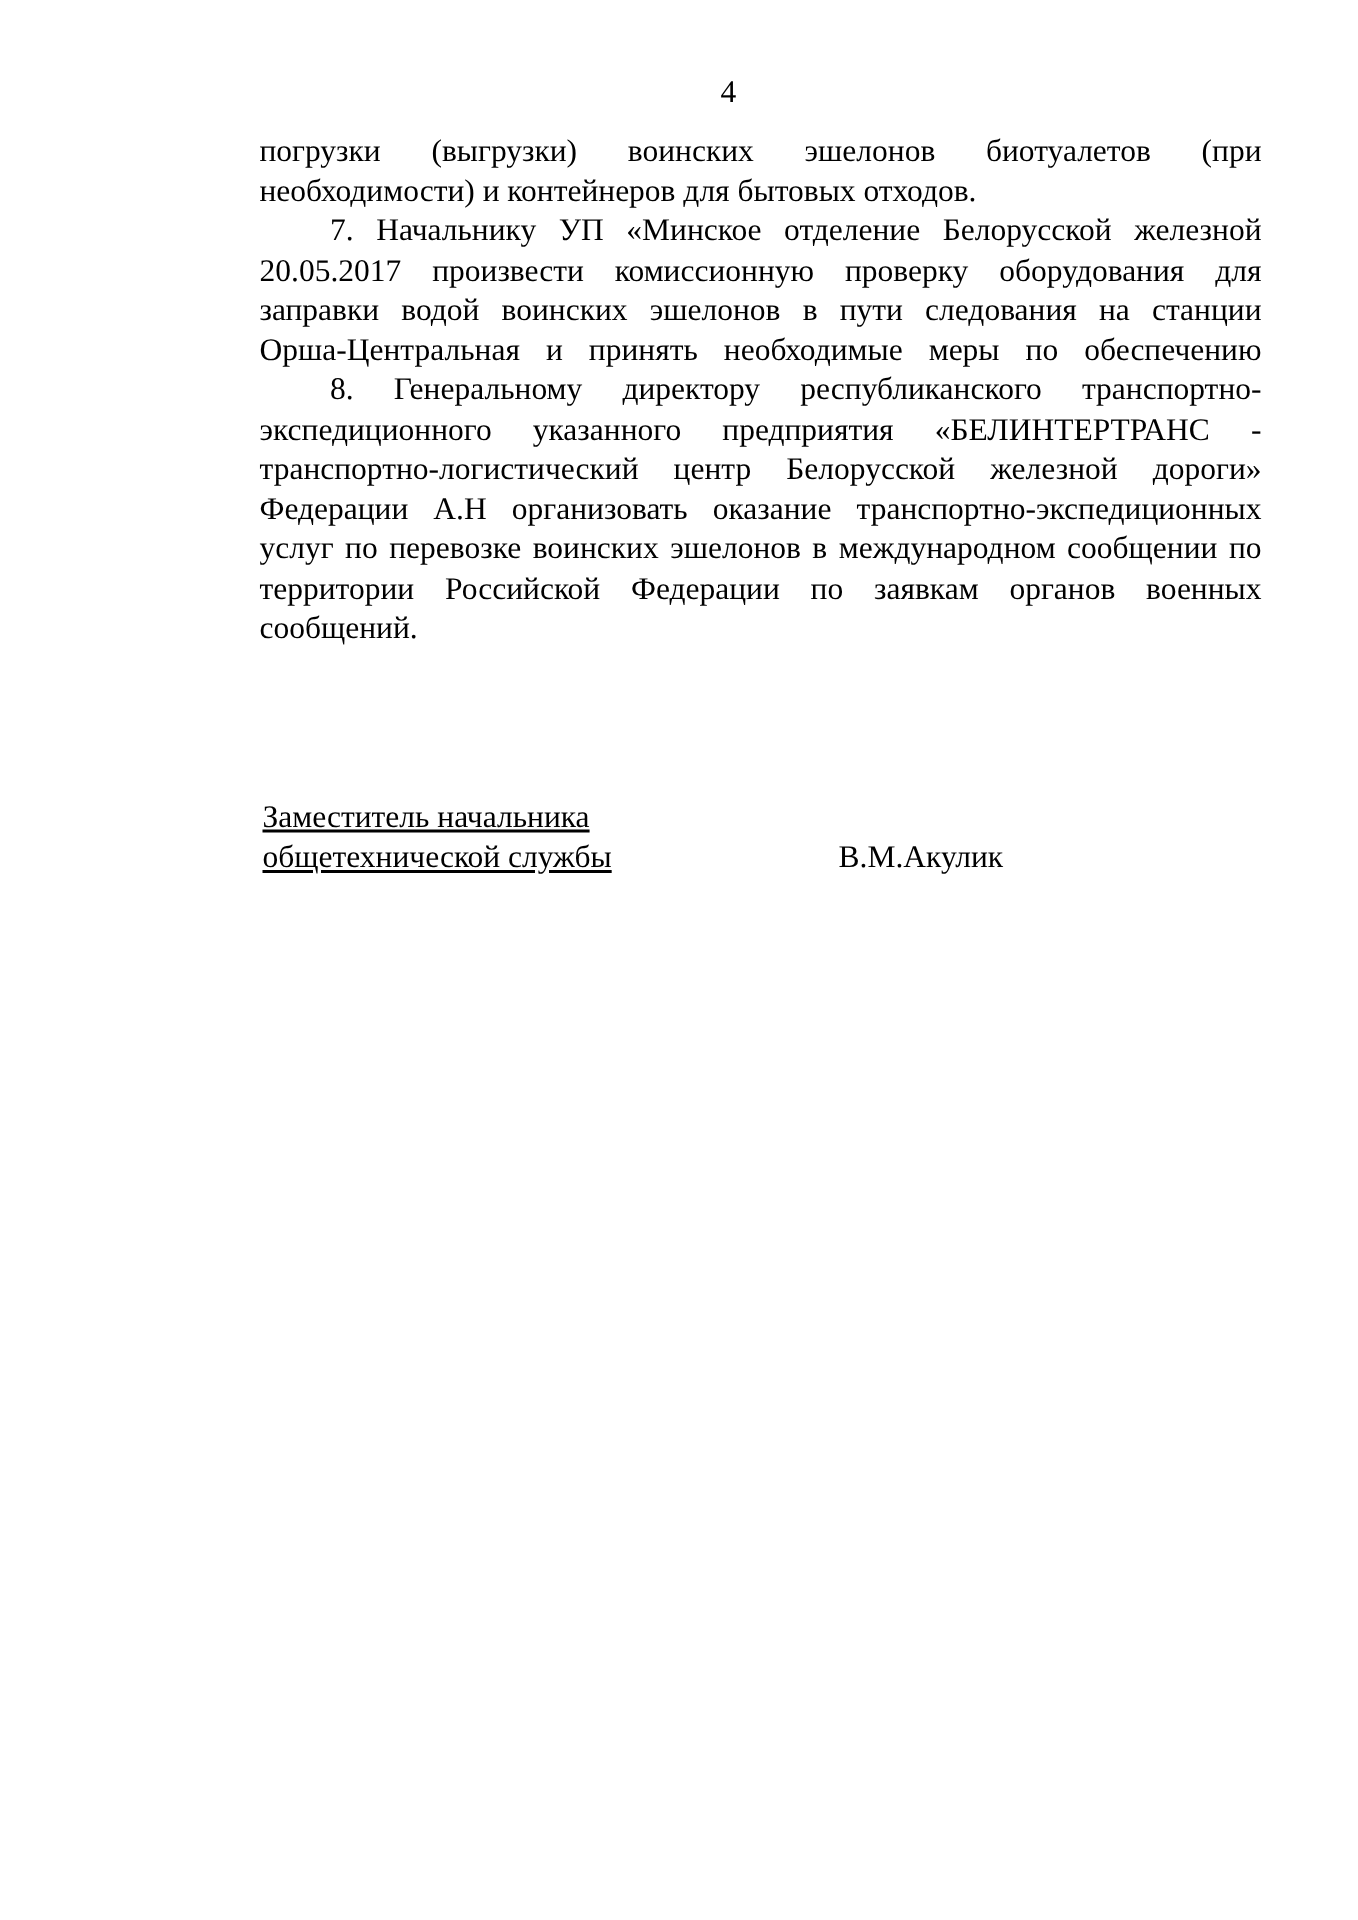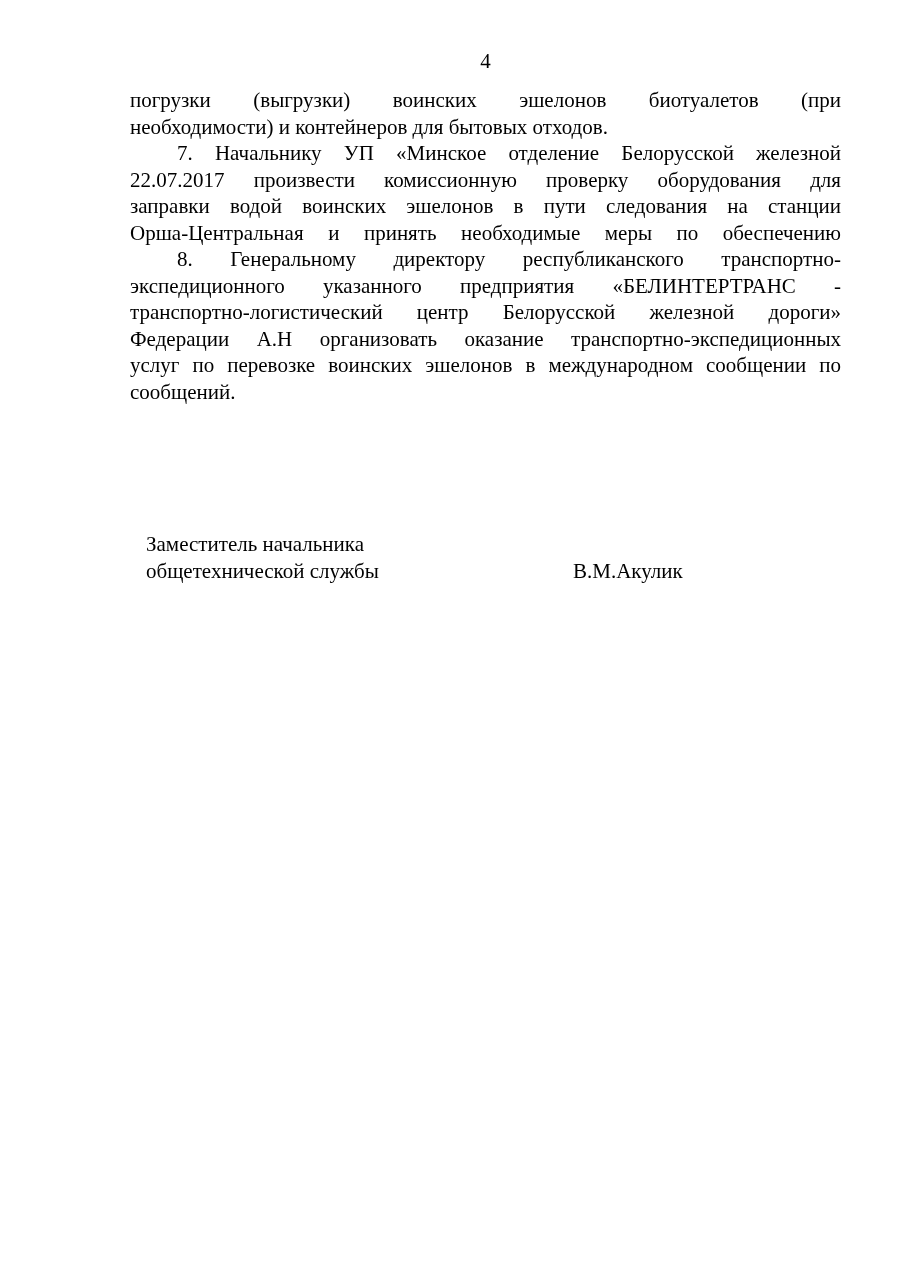--- a/index.html
+++ b/index.html
@@ -30,35 +30,37 @@
     left: 130px;
     top: 87px;
     width: 711px;
     font-size: 21px;
     line-height: 26.5px;
   }
   .line {
     text-align: justify;
     text-align-last: justify;
     white-space: normal;
+    margin-left: 43px;
   }
   .line.last {
     text-align: center;
     text-align-last: left;
   }
   .line.indent {
     text-indent: 47px;
   }
   .signature {
     position: absolute;
-    left: 146px;
+    left: 132px;
     top: 531px;
     width: 711px;
     font-size: 21px;
     line-height: 26.5px;
+    text-decoration: underline;
   }
   .signature .name {
     position: absolute;
     left: 427px;
     top: 26.5px;
     white-space: nowrap;
   }
 </style>
 </head>
 <body>
@@ -66,29 +68,30 @@
 <div class="page">
 
   <div class="page-number">4</div>
 
   <div class="body-text">
 
     <div class="line">погрузки (выгрузки) воинских эшелонов биотуалетов (при</div>
     <div class="line last">необходимости) и контейнеров для бытовых отходов.</div>
 
     <div class="line indent">7. Начальнику УП «Минское отделение Белорусской железной</div>
-    <div class="line">22.07.2017 произвести комиссионную проверку оборудования для</div>
+    <div class="line">20.05.2017 произвести комиссионную проверку оборудования для</div>
     <div class="line">заправки водой воинских эшелонов в пути следования на станции</div>
     <div class="line">Орша-Центральная и принять необходимые меры по обеспечению</div>
 
     <div class="line indent">8. Генеральному директору республиканского транспортно-</div>
     <div class="line">экспедиционного указанного предприятия «БЕЛИНТЕРТРАНС -</div>
     <div class="line">транспортно-логистический центр Белорусской железной дороги»</div>
     <div class="line">Федерации А.Н организовать оказание транспортно-экспедиционных</div>
     <div class="line">услуг по перевозке воинских эшелонов в международном сообщении по</div>
+    <div class="line">территории Российской Федерации по заявкам органов военных</div>
     <div class="line last">сообщений.</div>
 
   </div>
 
   <div class="signature">
     <div class="line last">Заместитель начальника</div>
     <div class="line last">общетехнической службы</div>
     <span class="name">В.М.Акулик</span>
   </div>
 

